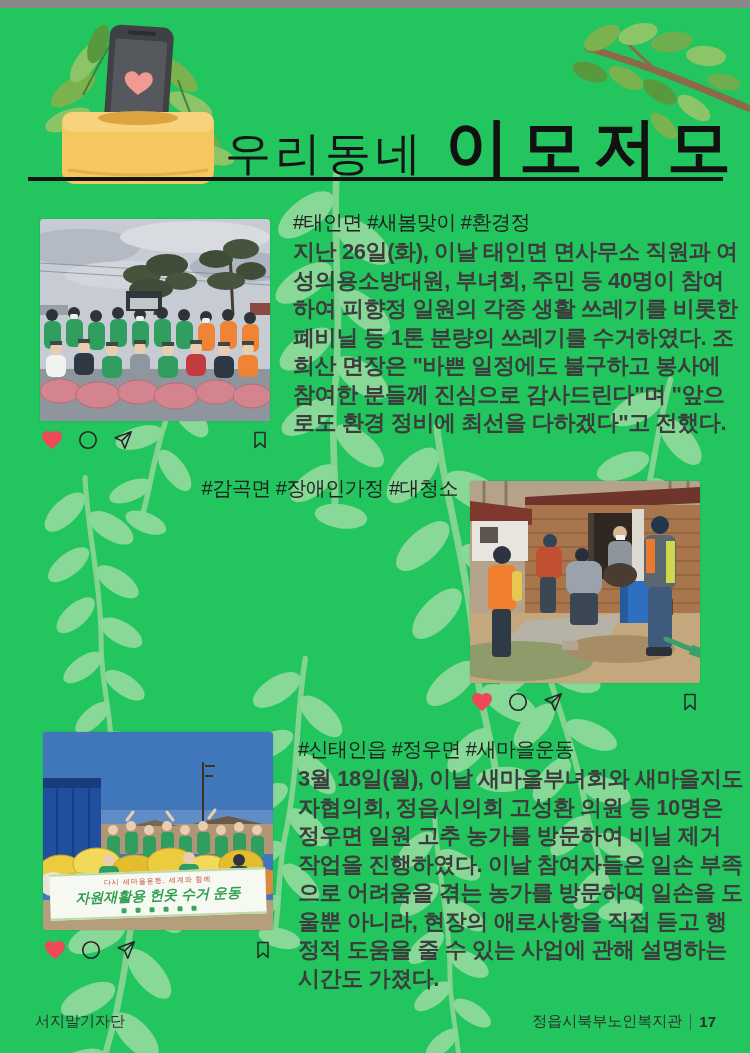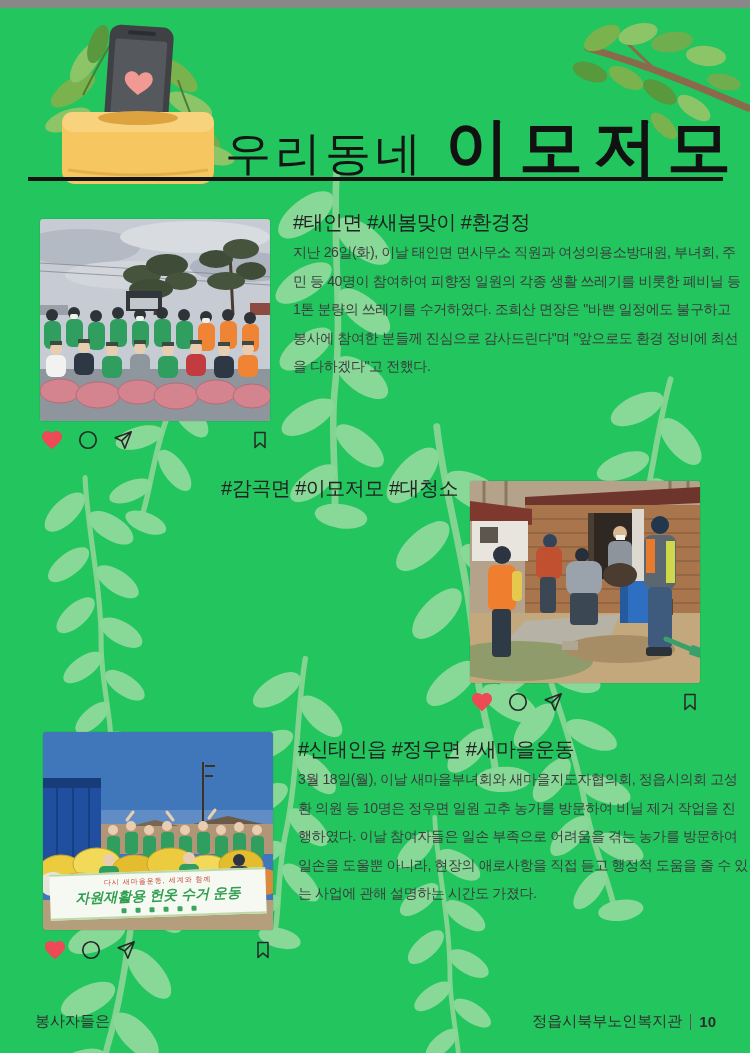--- a/index.html
+++ b/index.html
@@ -11,22 +11,22 @@
   
   .hdr-illu{left:28px;top:12px;width:215px;height:168px;z-index:2;}
   .hdr-branch{left:560px;top:8px;width:190px;height:132px;z-index:2;}
   .title-row{left:225px;top:96px;display:flex;align-items:baseline;gap:20px;z-index:2;}
   .title-small{font-size:46px;color:#151515;letter-spacing:4px;font-weight:400;}
   .title-big{font-family:Liberation Sans, sans-serif;font-size:64px;color:#111;
              letter-spacing:10px;font-weight:700;}
   .title-line{left:28px;top:169px;width:695px;height:4px;background:#141414;z-index:2;}
   
   .hashtags{font-weight:400;font-size:20px;color:#222;letter-spacing:-0.5px;z-index:3;}
-  .body-text{font-size:14px;line-height:28.5px;color:#3c3c3c;letter-spacing:-0.4px;
-             word-break:break-all;z-index:3;}
+  .body-text{font-size:22px;line-height:28.5px;color:#3c3c3c;letter-spacing:-0.4px;
+             word-break:break-all;z-index:3;font-weight:bold;}
   
   .photo{border-radius:3px;overflow:hidden;box-shadow:0 0 0 1px rgba(0,0,0,.05);z-index:3;}
   .photo svg{display:block;}
   .iconrow{display:flex;align-items:center;z-index:3;}
   .iconrow .ico{display:inline-flex;margin-right:13px;}
   .iconrow .spacer{flex:1;}
   
   .banner{position:absolute;left:3%;right:3%;top:70%;height:21%;background:#f6f9f1;
           transform:rotate(-2deg);border-top:2px solid #bcd9a8;border-bottom:2px solid #bcd9a8;
           display:flex;flex-direction:column;align-items:center;justify-content:center;gap:1px;}
@@ -223,21 +223,21 @@
     <span class="spacer"></span>
     <span class="ico" style="margin-right:0">
       <svg width="20" height="22" viewBox="0 0 24 24">
           <path d="M6 3h12v18l-6-5.2L6 21V3z" fill="none" stroke="#262626" stroke-width="1.8" stroke-linejoin="round"></path>
         </svg>
     </span>
   </div>
   <div class="layer hashtags" style="left:293px;top:201px;width:452px;">#태인면 #새봄맞이 #환경정</div>
   <div class="layer body-text" style="left:293px;top:230px;width:452px;">지난 26일(화), 이날 태인면 면사무소 직원과 여성의용소방대원, 부녀회, 주민 등 40명이 참여하여 피향정 일원의 각종 생활 쓰레기를 비롯한 폐비닐 등 1톤 분량의 쓰레기를 수거하였다. 조희산 면장은 "바쁜 일정에도 불구하고 봉사에 참여한 분들께 진심으로 감사드린다"며 "앞으로도 환경 정비에 최선을 다하겠다"고 전했다.</div>
 
-  <div class="layer hashtags" style="left:25px;top:467px;width:433px;text-align:right;">#감곡면 #이모저모  #대청소</div>
+  <div class="layer hashtags" style="left:25px;top:467px;width:433px;text-align:right;">#감곡면 #장애인가정  #대청소</div>
   <div class="layer photo" style="left:470px;top:473px;width:230px;height:202px;">
     <svg viewBox="0 0 230 202" width="230" height="202" xmlns="http://www.w3.org/2000/svg">
       <rect width="230" height="202" fill="#b5a28a"></rect>
       <path d="M14,0 V30 M36,0 V26 M200,0 V18 M218,0 V22" stroke="#8a7860" stroke-width="3"></path>
       <polygon points="55,16 230,6 230,22 55,30" fill="#6e352c"></polygon>
       <rect x="55" y="24" width="175" height="112" fill="#a9754c"></rect>
       <path d="M55,38 H230 M55,52 H230 M55,66 H230 M55,80 H230 M55,94 H230 M55,108 H230 M55,122 H230" stroke="#81583ا" stroke-width="1.5" opacity="0.6"></path>
       <path d="M55,38 H230 M55,52 H230 M55,66 H230 M55,80 H230 M55,94 H230 M55,108 H230 M55,122 H230" stroke="#815838" stroke-width="1.5" opacity="0.65"></path>
       <rect x="118" y="32" width="48" height="66" fill="#2f2822"></rect>
       <rect x="162" y="28" width="12" height="72" fill="#ddd8d0"></rect>
@@ -394,20 +394,20 @@
     <span class="spacer"></span>
     <span class="ico" style="margin-right:0">
       <svg width="20" height="22" viewBox="0 0 24 24">
           <path d="M6 3h12v18l-6-5.2L6 21V3z" fill="none" stroke="#262626" stroke-width="1.8" stroke-linejoin="round"></path>
         </svg>
     </span>
   </div>
   <div class="layer hashtags" style="left:298px;top:728px;width:450px;">#신태인읍 #정우면 #새마을운동</div>
   <div class="layer body-text" style="left:298px;top:757px;width:450px;">3월 18일(월), 이날 새마을부녀회와 새마을지도자협의회, 정읍시의회 고성환 의원 등 10명은 정우면 일원 고추 농가를 방문하여 비닐 제거 작업을 진행하였다. 이날 참여자들은 일손 부족으로 어려움을 겪는 농가를 방문하여 일손을 도울뿐 아니라, 현장의 애로사항을 직접 듣고 행정적 도움을 줄 수 있는 사업에 관해 설명하는 시간도 가졌다.</div>
 
-  <div class="layer footer-left">봉사자들은</div>
+  <div class="layer footer-left">서지말기자단</div>
   <div class="layer footer-right">
     <span>정읍시북부노인복지관</span>
     <span class="bar"></span>
-    <span class="pg">10</span>
+    <span class="pg">17</span>
   </div>
 
 </div>
 
 </body></html>

